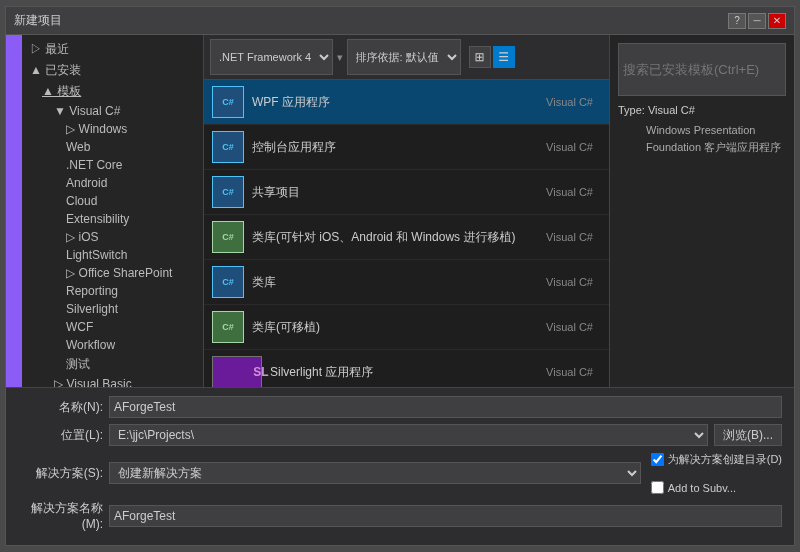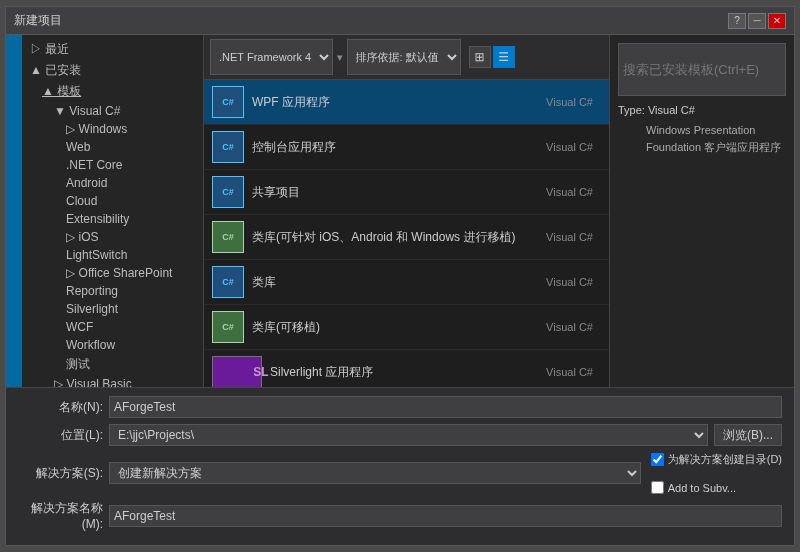--- a/index.html
+++ b/index.html
@@ -10,21 +10,21 @@
       display: flex;
       justify-content: center;
       align-items: center;
       width: 800px;
       height: 552px;
       overflow: hidden;
     }
     .dialog {
       width: 790px;
       height: 540px;
-      background: #0369a1;
+      background: #8b5cf6;
       border: 1px solid #555;
       display: flex;
       flex-direction: column;
       color: #ccc;
     }
     .title-bar {
       background: #3f3f41;
       display: flex;
       align-items: center;
       justify-content: space-between;

